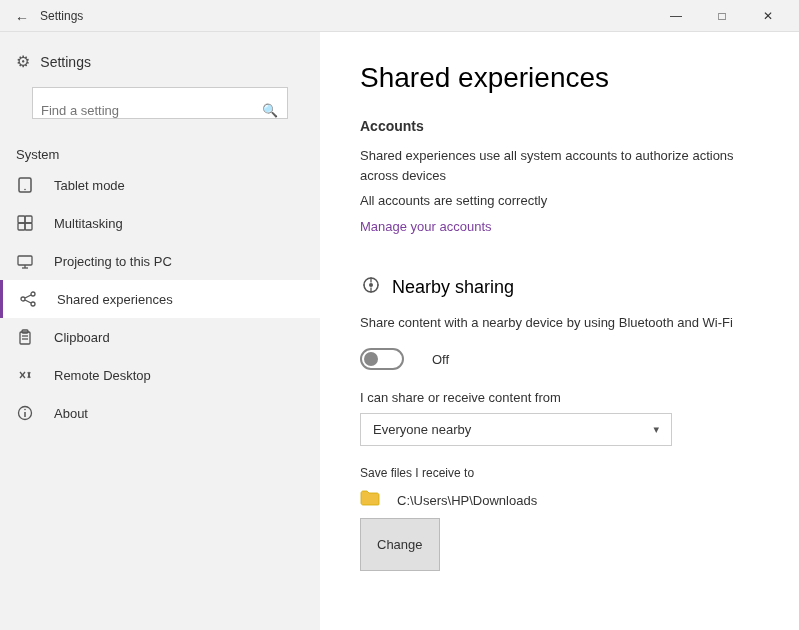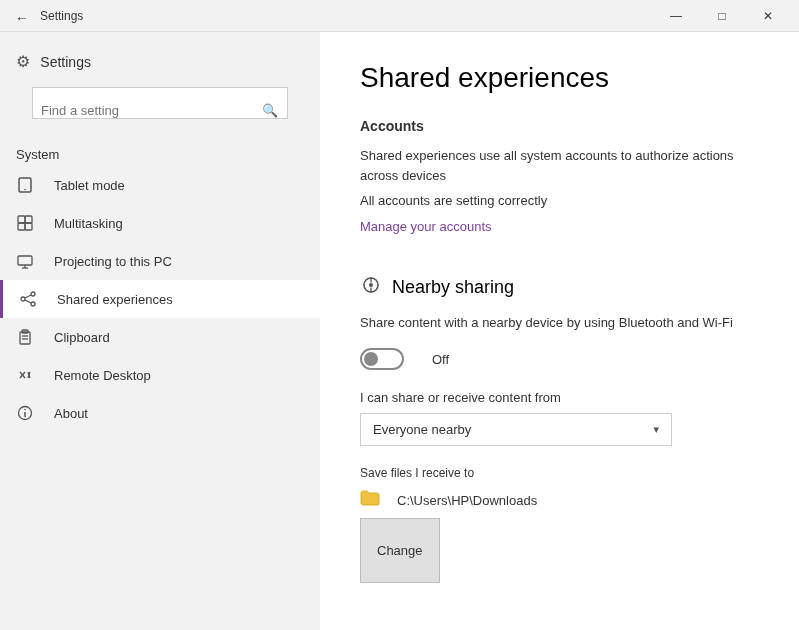--- a/index.html
+++ b/index.html
@@ -267,21 +267,21 @@
       gap: 17px;
       margin-bottom: 8px;
     }
     .folder-path {
       font-size: 13px;
       color: #333;
     }
     .change-btn {
       background: #e0e0e0;
       border: 1px solid #bbb;
-      padding: 24px 16px;
+      padding: 18px 16px;
       font-size: 13px;
       cursor: pointer;
       color: #333;
     }
 
     
     .sidebar::-webkit-scrollbar,
     .content::-webkit-scrollbar { width: 6px; }
     .sidebar::-webkit-scrollbar-track,
     .content::-webkit-scrollbar-track { background: transparent; }

